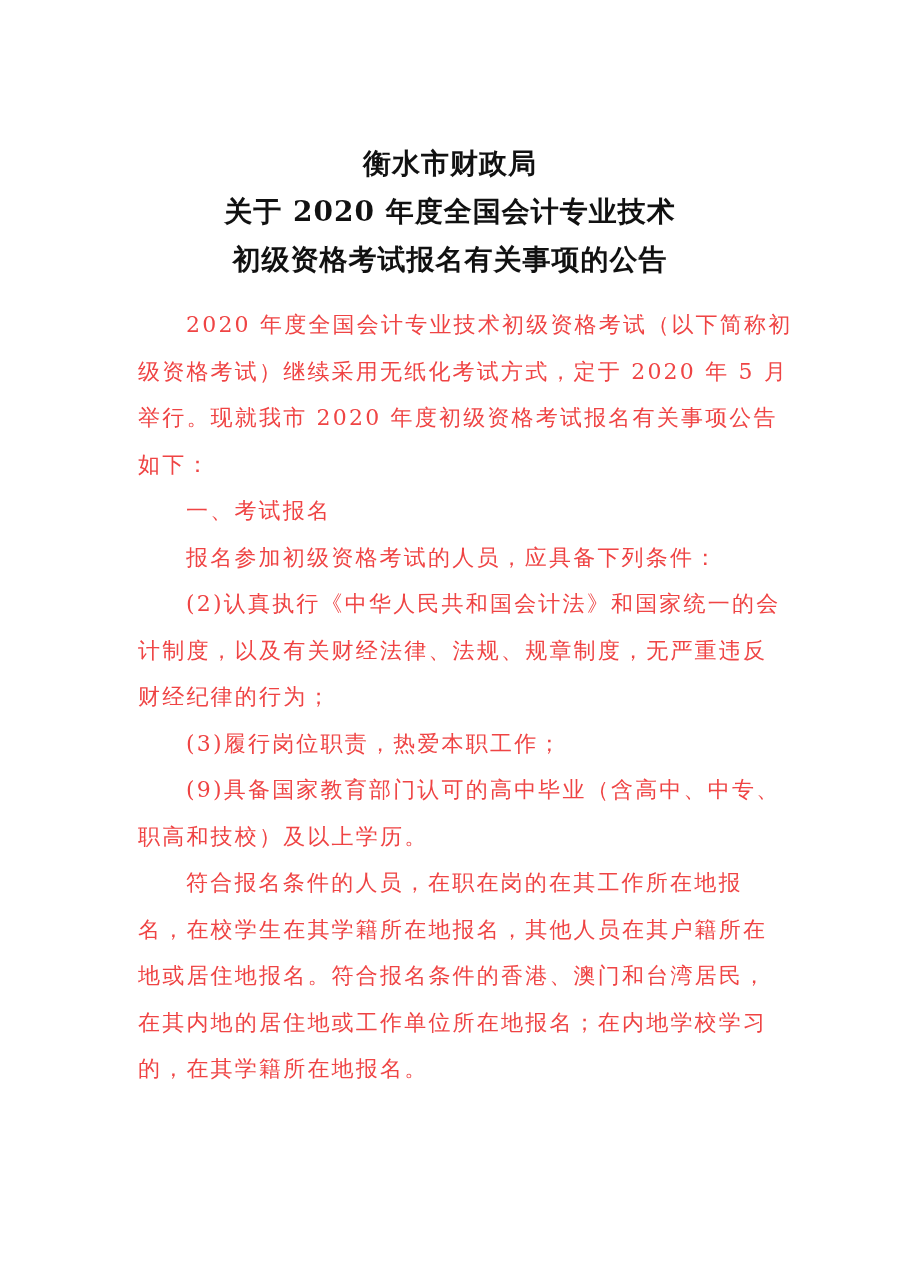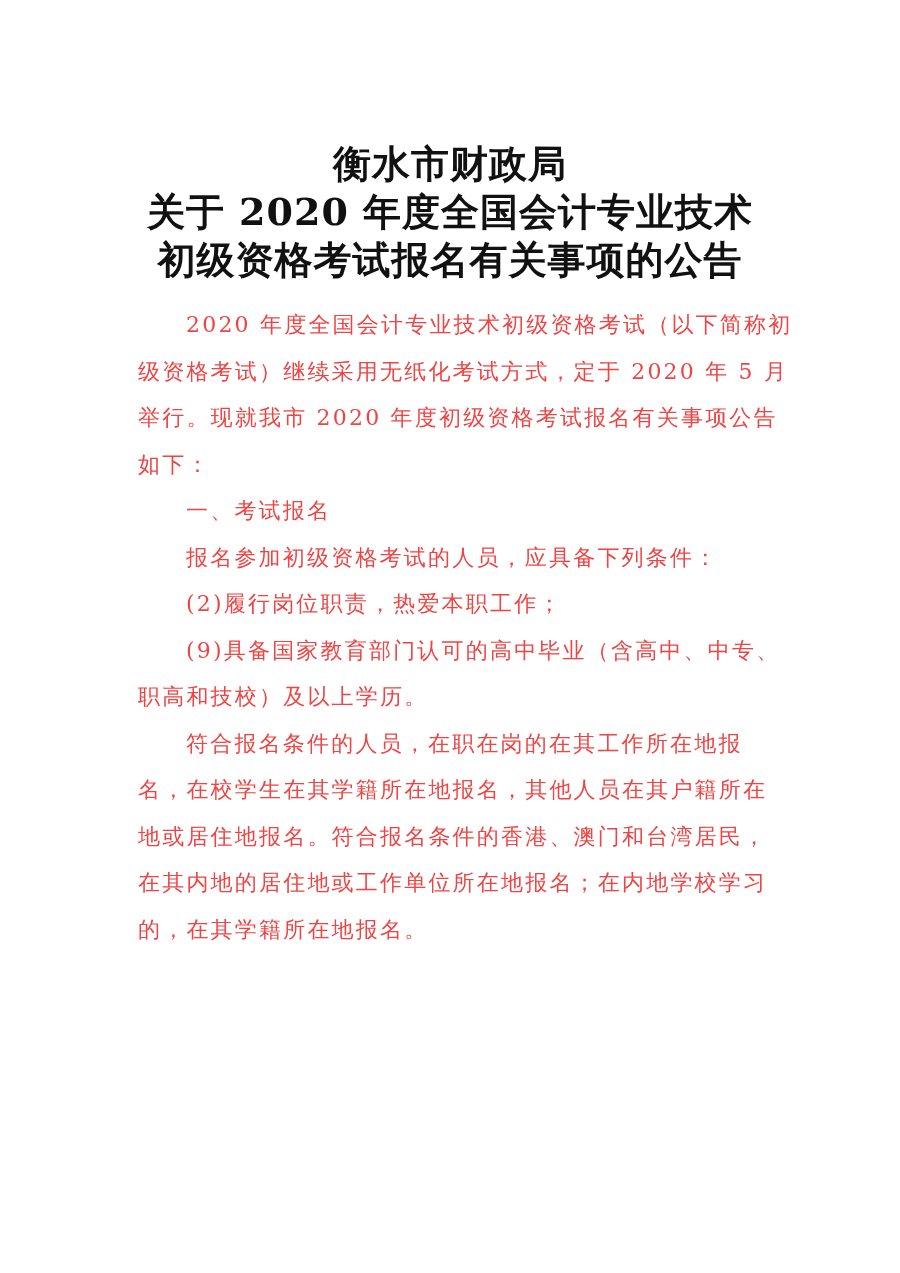--- a/index.html
+++ b/index.html
@@ -1,21 +1,21 @@
 <!DOCTYPE html>
 <html><head>
 <meta charset="utf-8">
 <style>
   html, body { margin: 0; padding: 0; background: #ffffff; }
   body { width: 900px; height: 1273px; position: relative; overflow: hidden; color: #111; }
   .page { position: absolute; left: 0; top: 0; width: 900px; height: 1273px; background: #fff; }
   .title-block { position: absolute; left: 0; top: 140px; width: 900px; text-align: center; }
   .title-line {
     font-family: "DejaVu Serif", "Liberation Serif", serif;
-    font-weight: bold; font-size: 38px; line-height: 48px; letter-spacing: 1px; color: #111;
+    font-weight: bold; font-size: 28px; line-height: 48px; letter-spacing: 1px; color: #111;
   }
   .body { position: absolute; left: 138px; top: 302px; width: 630px; }
   .line {
     font-family: "DejaVu Serif", "Liberation Serif", serif;
     font-size: 22px; height: 46.5px; line-height: 46.5px; white-space: nowrap;
     letter-spacing: 2.2px; color: #ef4444;
   }
   .indent { padding-left: 48px; }
 </style>
 </head>
@@ -33,21 +33,26 @@
       <div class="line indent">2020 年度全国会计专业技术初级资格考试（以下简称初</div>
       <div class="line">级资格考试）继续采用无纸化考试方式，定于 2020 年 5 月</div>
       <div class="line">举行。现就我市 2020 年度初级资格考试报名有关事项公告</div>
       <div class="line">如下：</div>
     </div>
 
     <div class="line indent">一、考试报名</div>
     <div class="line indent">报名参加初级资格考试的人员，应具备下列条件：</div>
 
     <div>
-      <div class="line indent">(2)履行岗位职责，热爱本职工作；</div>
+      <div class="line indent">(2)认真执行《中华人民共和国会计法》和国家统一的会</div>
+      <div class="line">计制度，以及有关财经法律、法规、规章制度，无严重违反</div>
+      <div class="line">财经纪律的行为；</div>
+    </div>
+    <div>
+      <div class="line indent">(3)履行岗位职责，热爱本职工作；</div>
     </div>
     <div>
       <div class="line indent">(9)具备国家教育部门认可的高中毕业（含高中、中专、</div>
       <div class="line">职高和技校）及以上学历。</div>
     </div>
 
     <div>
       <div class="line indent">符合报名条件的人员，在职在岗的在其工作所在地报</div>
       <div class="line">名，在校学生在其学籍所在地报名，其他人员在其户籍所在</div>
       <div class="line">地或居住地报名。符合报名条件的香港、澳门和台湾居民，</div>

